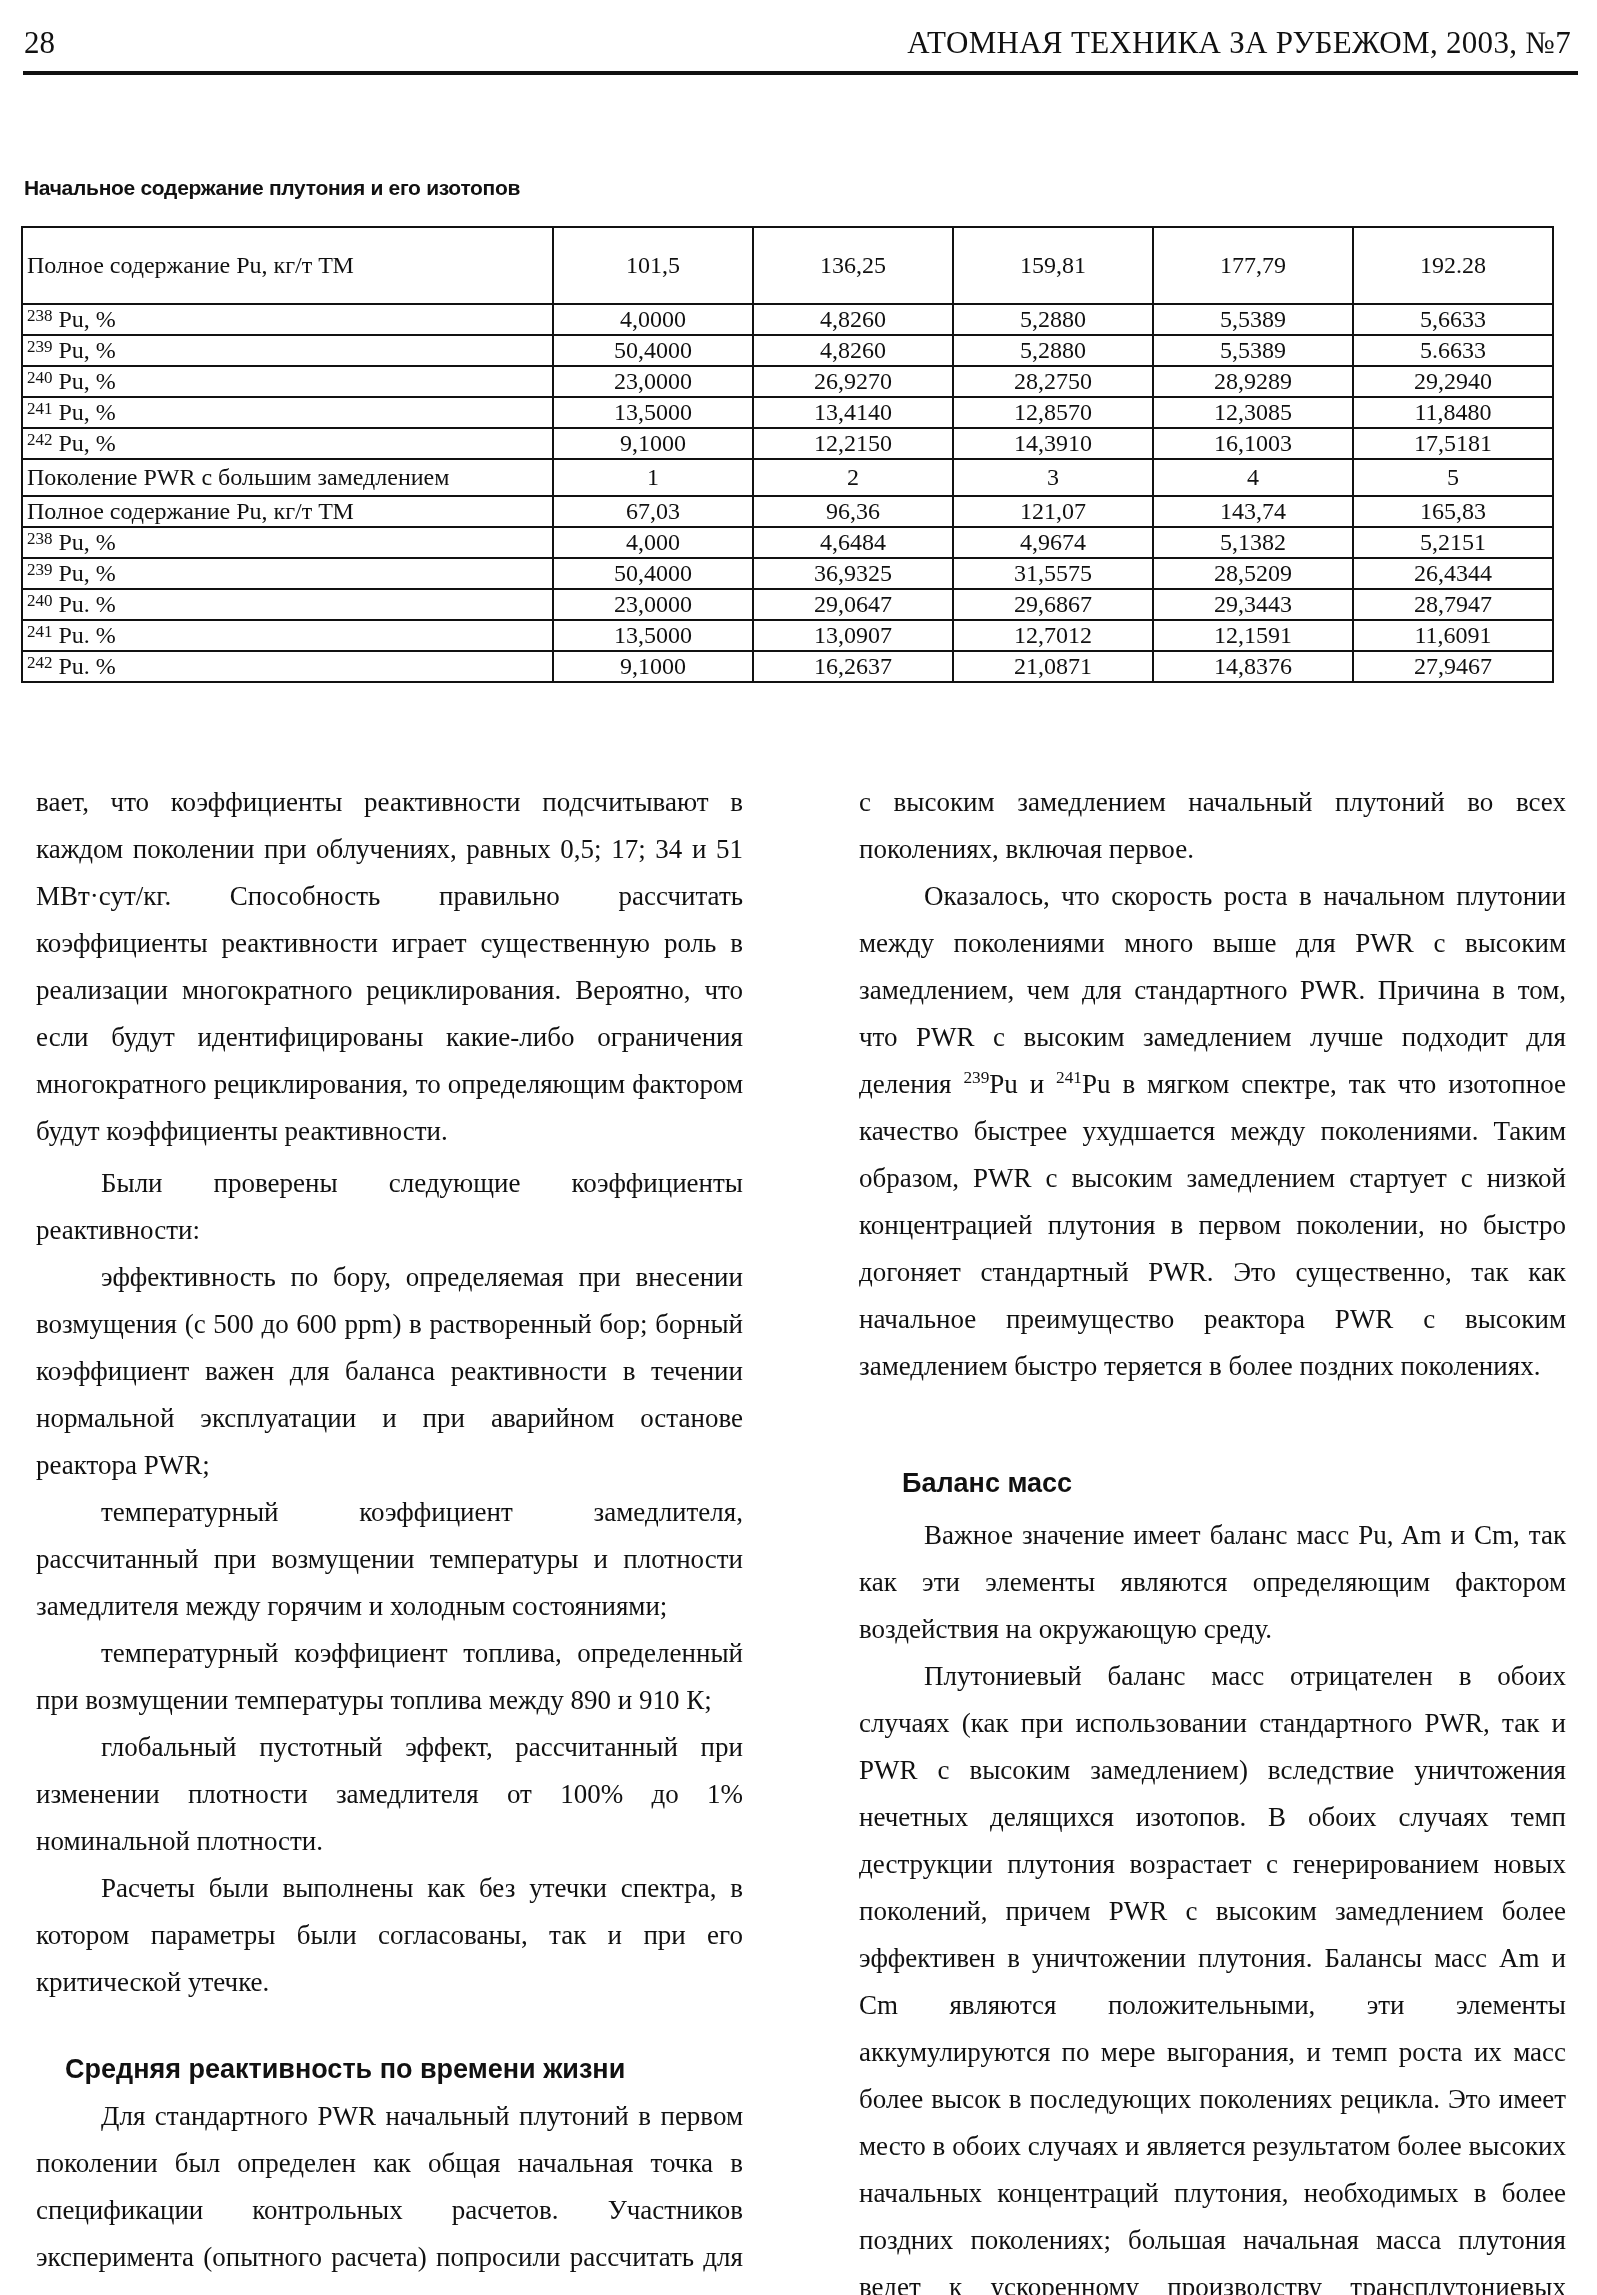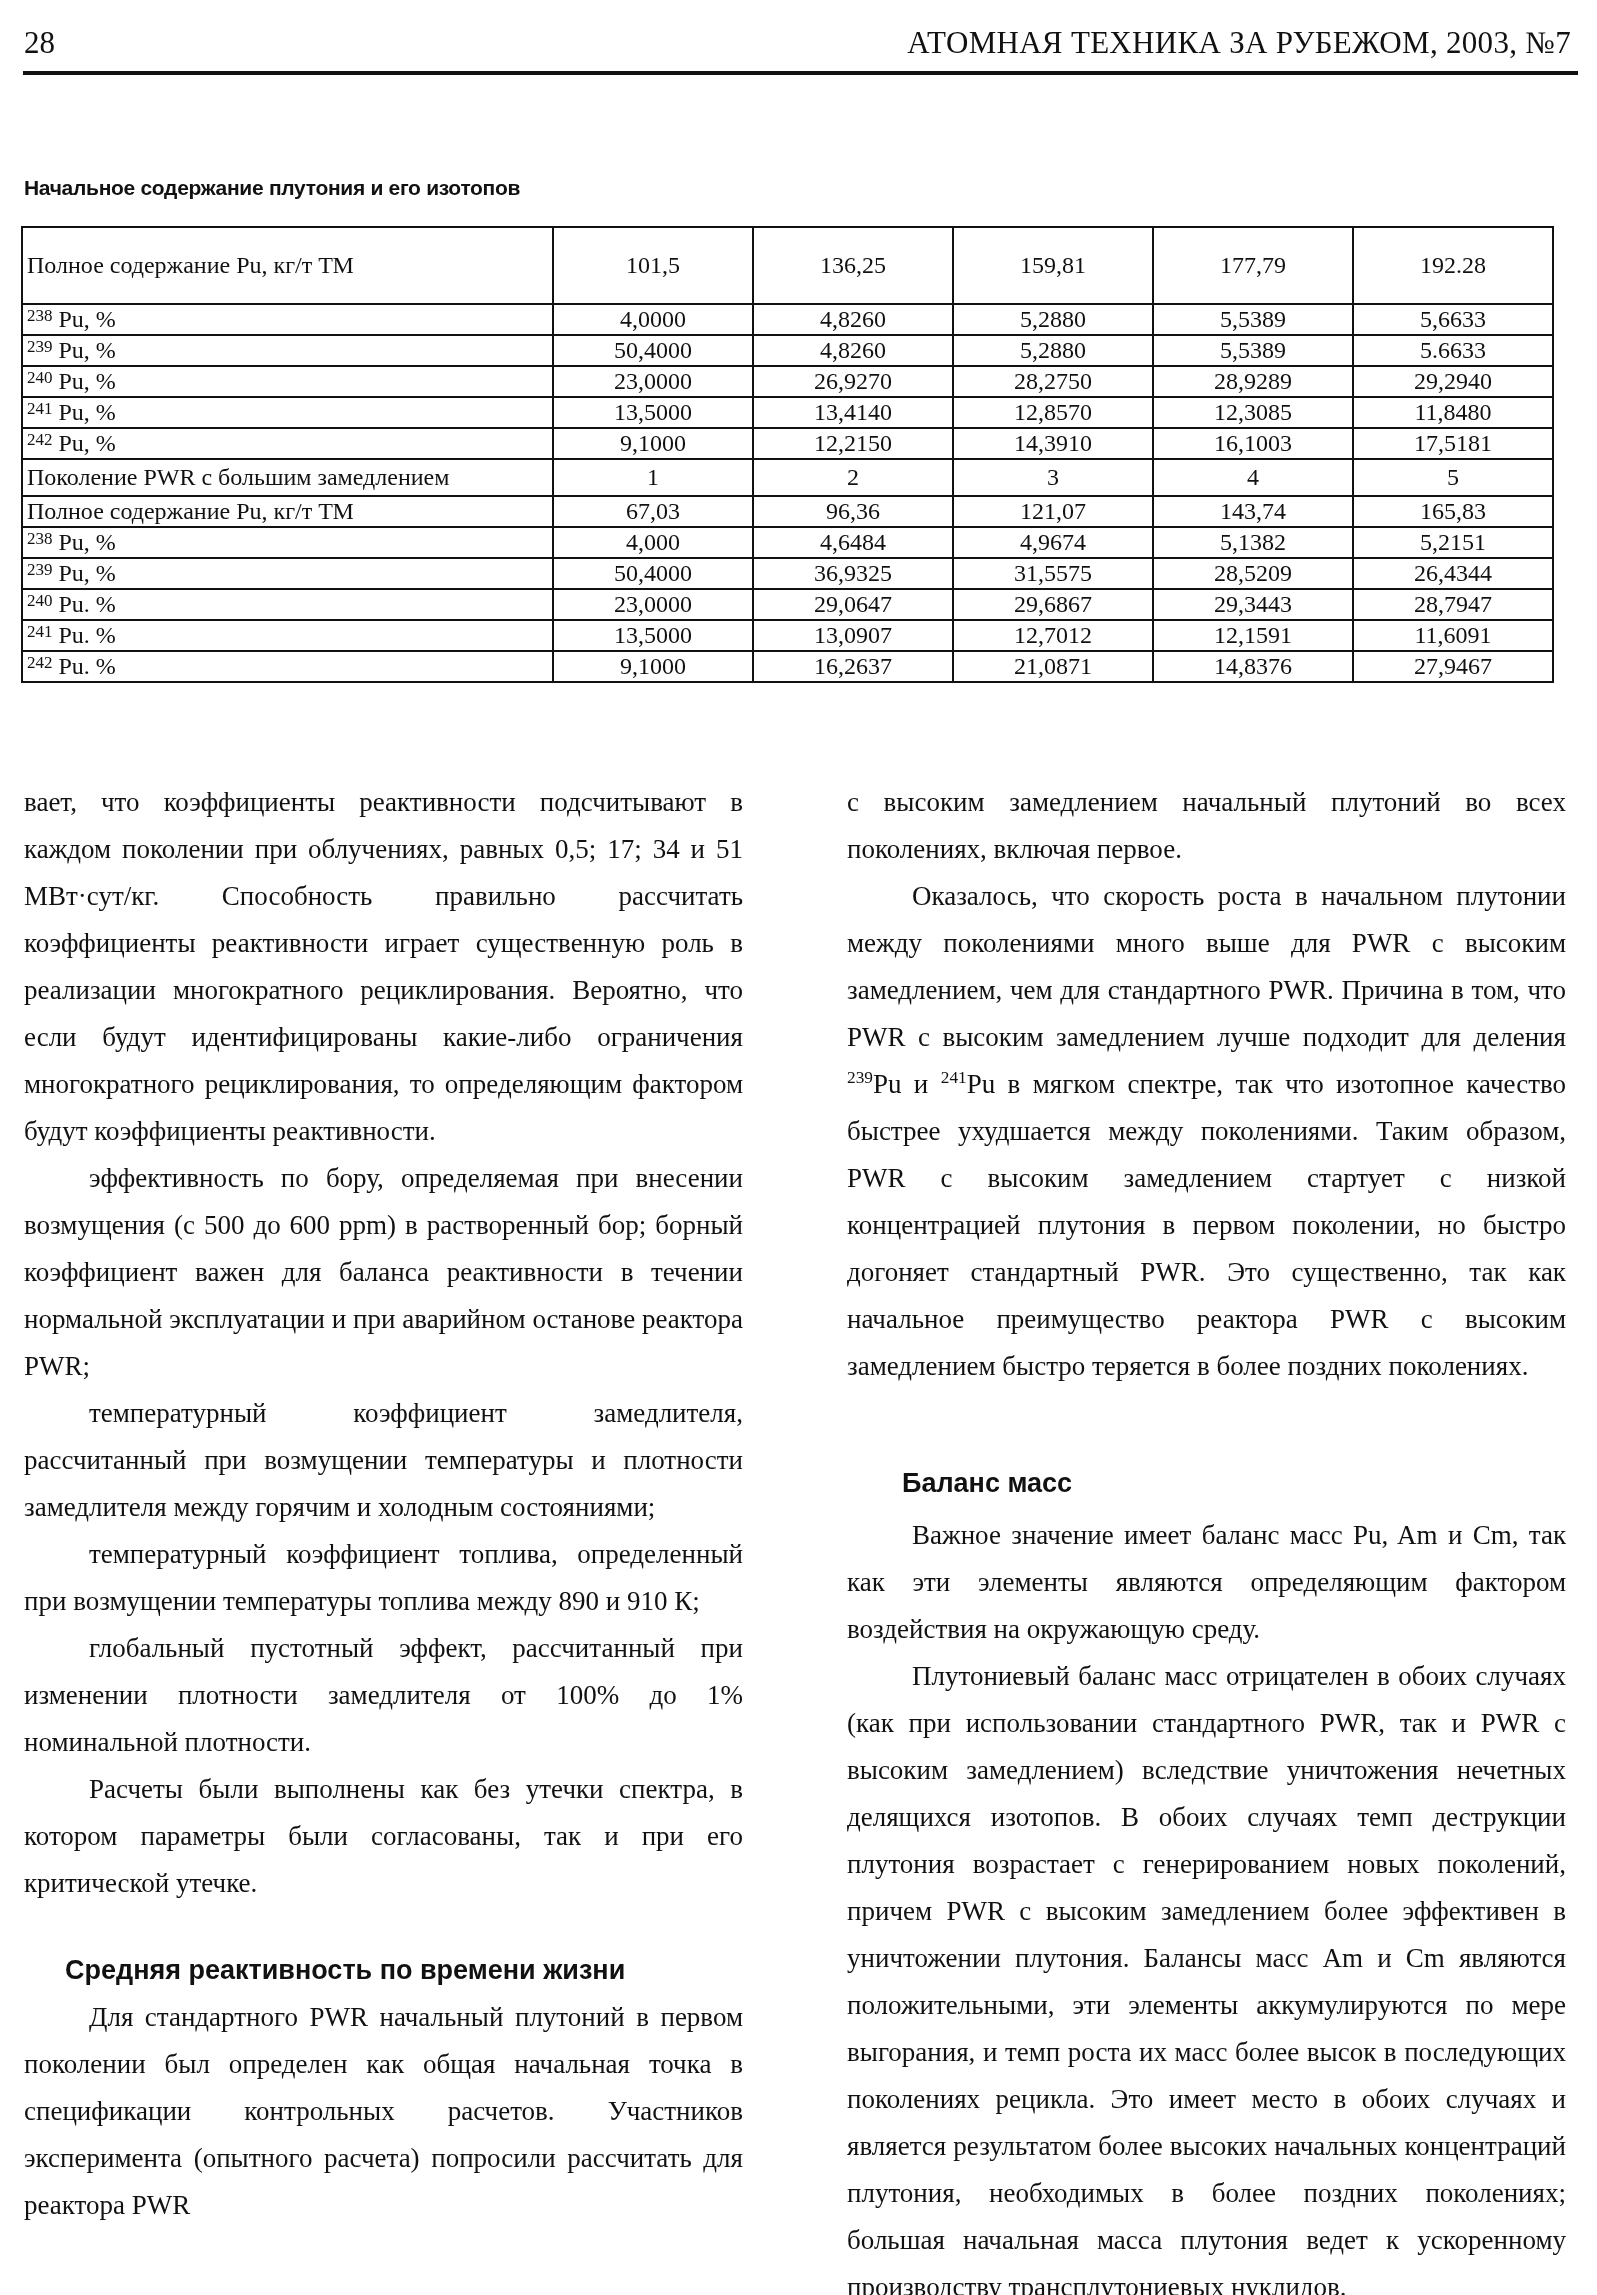--- a/index.html
+++ b/index.html
@@ -31,21 +31,21 @@
   table.data tr.tall td { height: 75px; }
   table.data tr.head td { height: 35px; }
   table.data sup { font-size: 17px; vertical-align: top; position: relative; top: -4px; text-align: right; }
 
   .column {
     position: absolute; top: 779px; width: 719px;
     font-size: 27px; line-height: 47px; text-align: justify;
   }
   .col-left { left: 24px; }
   .col-right { left: 847px; }
-  .column p { margin: 0 0 0 0; text-indent: 0; }
+  .column p { margin: 0 0 0 12px; text-indent: 0; }
   .column p.ind { text-indent: 65px; }
   .column p.gap { margin-top: 5.3px; }
   .column h2 {
     font-family: "Liberation Sans", "DejaVu Sans", sans-serif;
     font-weight: bold; font-size: 27px; margin: 0; line-height: 47px;
   }
   .col-left h2 { margin-top: 40px; padding-left: 41px; }
   .col-right h2 { margin-top: 70px; padding-left: 55px; }
   .column sup { font-size: 17.3px; line-height: 0; }
 </style>
@@ -170,20 +170,21 @@
         <td class="num">16,2637</td>
         <td class="num">21,0871</td>
         <td class="num">14,8376</td>
         <td class="num">27,9467</td>
       </tr>
     </tbody>
 </table>
 
 <div class="column col-left">
   <p>вает, что коэффициенты реактивности подсчитывают в каждом поколении при облучениях, равных 0,5; 17; 34 и 51 МВт·сут/кг. Способность правильно рассчитать коэффициенты реактивности играет существенную роль в реализации многократного рециклирования. Вероятно, что если будут идентифицированы какие-либо ограничения многократного рециклирования, то определяющим фактором будут коэффициенты реактивности.</p>
+  <p class="ind gap">Были проверены следующие коэффициенты реактивности:</p>
   <p class="ind">эффективность по бору, определяемая при внесении возмущения (с 500 до 600 ppm) в растворенный бор; борный коэффициент важен для баланса реактивности в течении нормальной эксплуатации и при аварийном останове реактора PWR;</p>
   <p class="ind">температурный коэффициент замедлителя, рассчитанный при возмущении температуры и плотности замедлителя между горячим и холодным состояниями;</p>
   <p class="ind">температурный коэффициент топлива, определенный при возмущении температуры топлива между 890 и 910 К;</p>
   <p class="ind">глобальный пустотный эффект, рассчитанный при изменении плотности замедлителя от 100% до 1% номинальной плотности.</p>
   <p class="ind">Расчеты были выполнены как без утечки спектра, в котором параметры были согласованы, так и при его критической утечке.</p>
   <h2>Средняя реактивность по времени жизни</h2>
   <p class="ind">Для стандартного PWR начальный плутоний в первом поколении был определен как общая начальная точка в спецификации контрольных расчетов. Участников эксперимента (опытного расчета) попросили рассчитать для реактора PWR</p>
 </div>
 
 <div class="column col-right">

